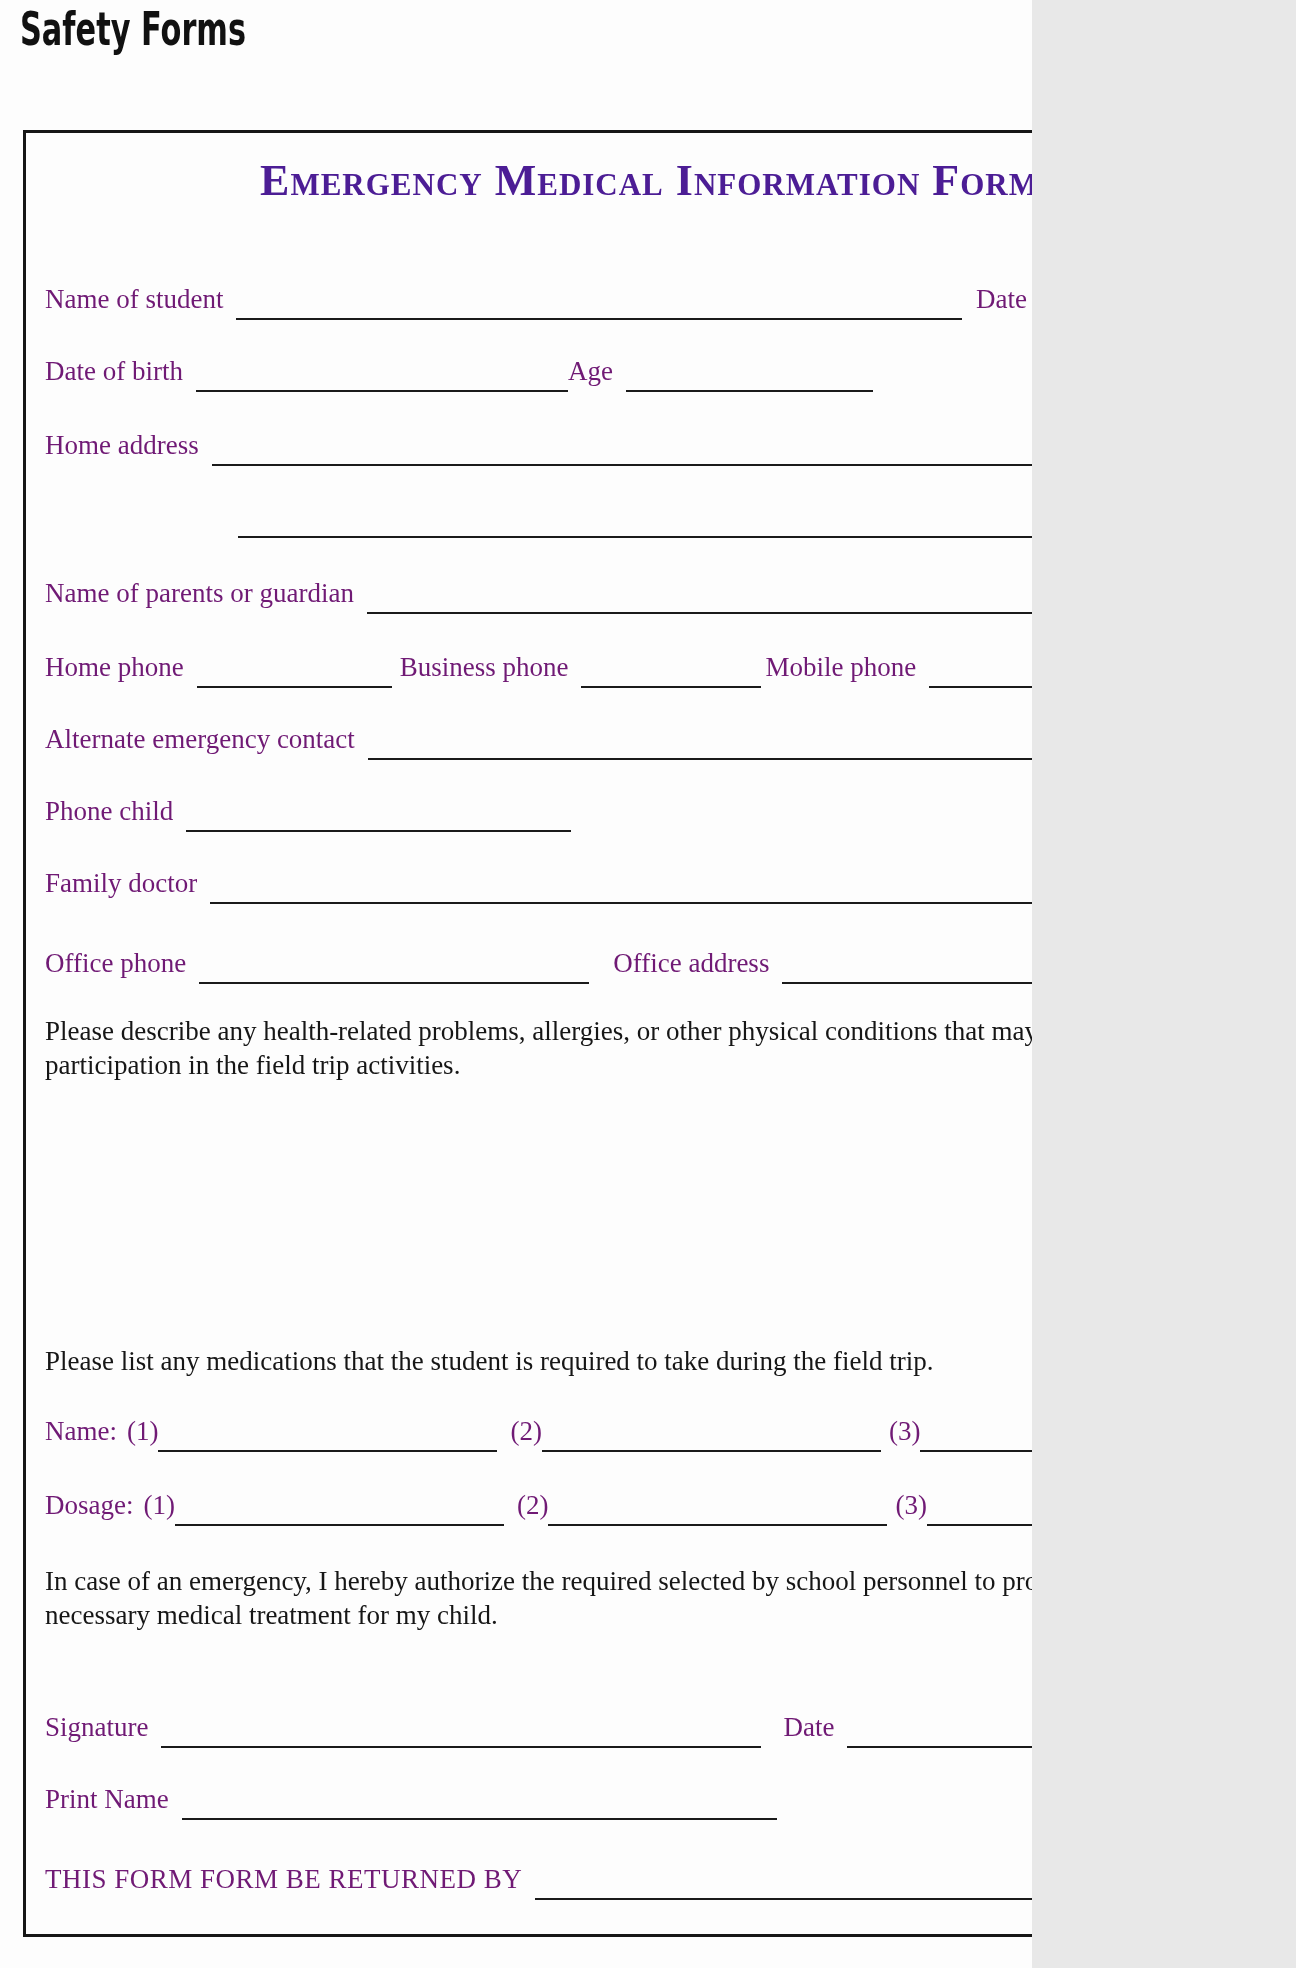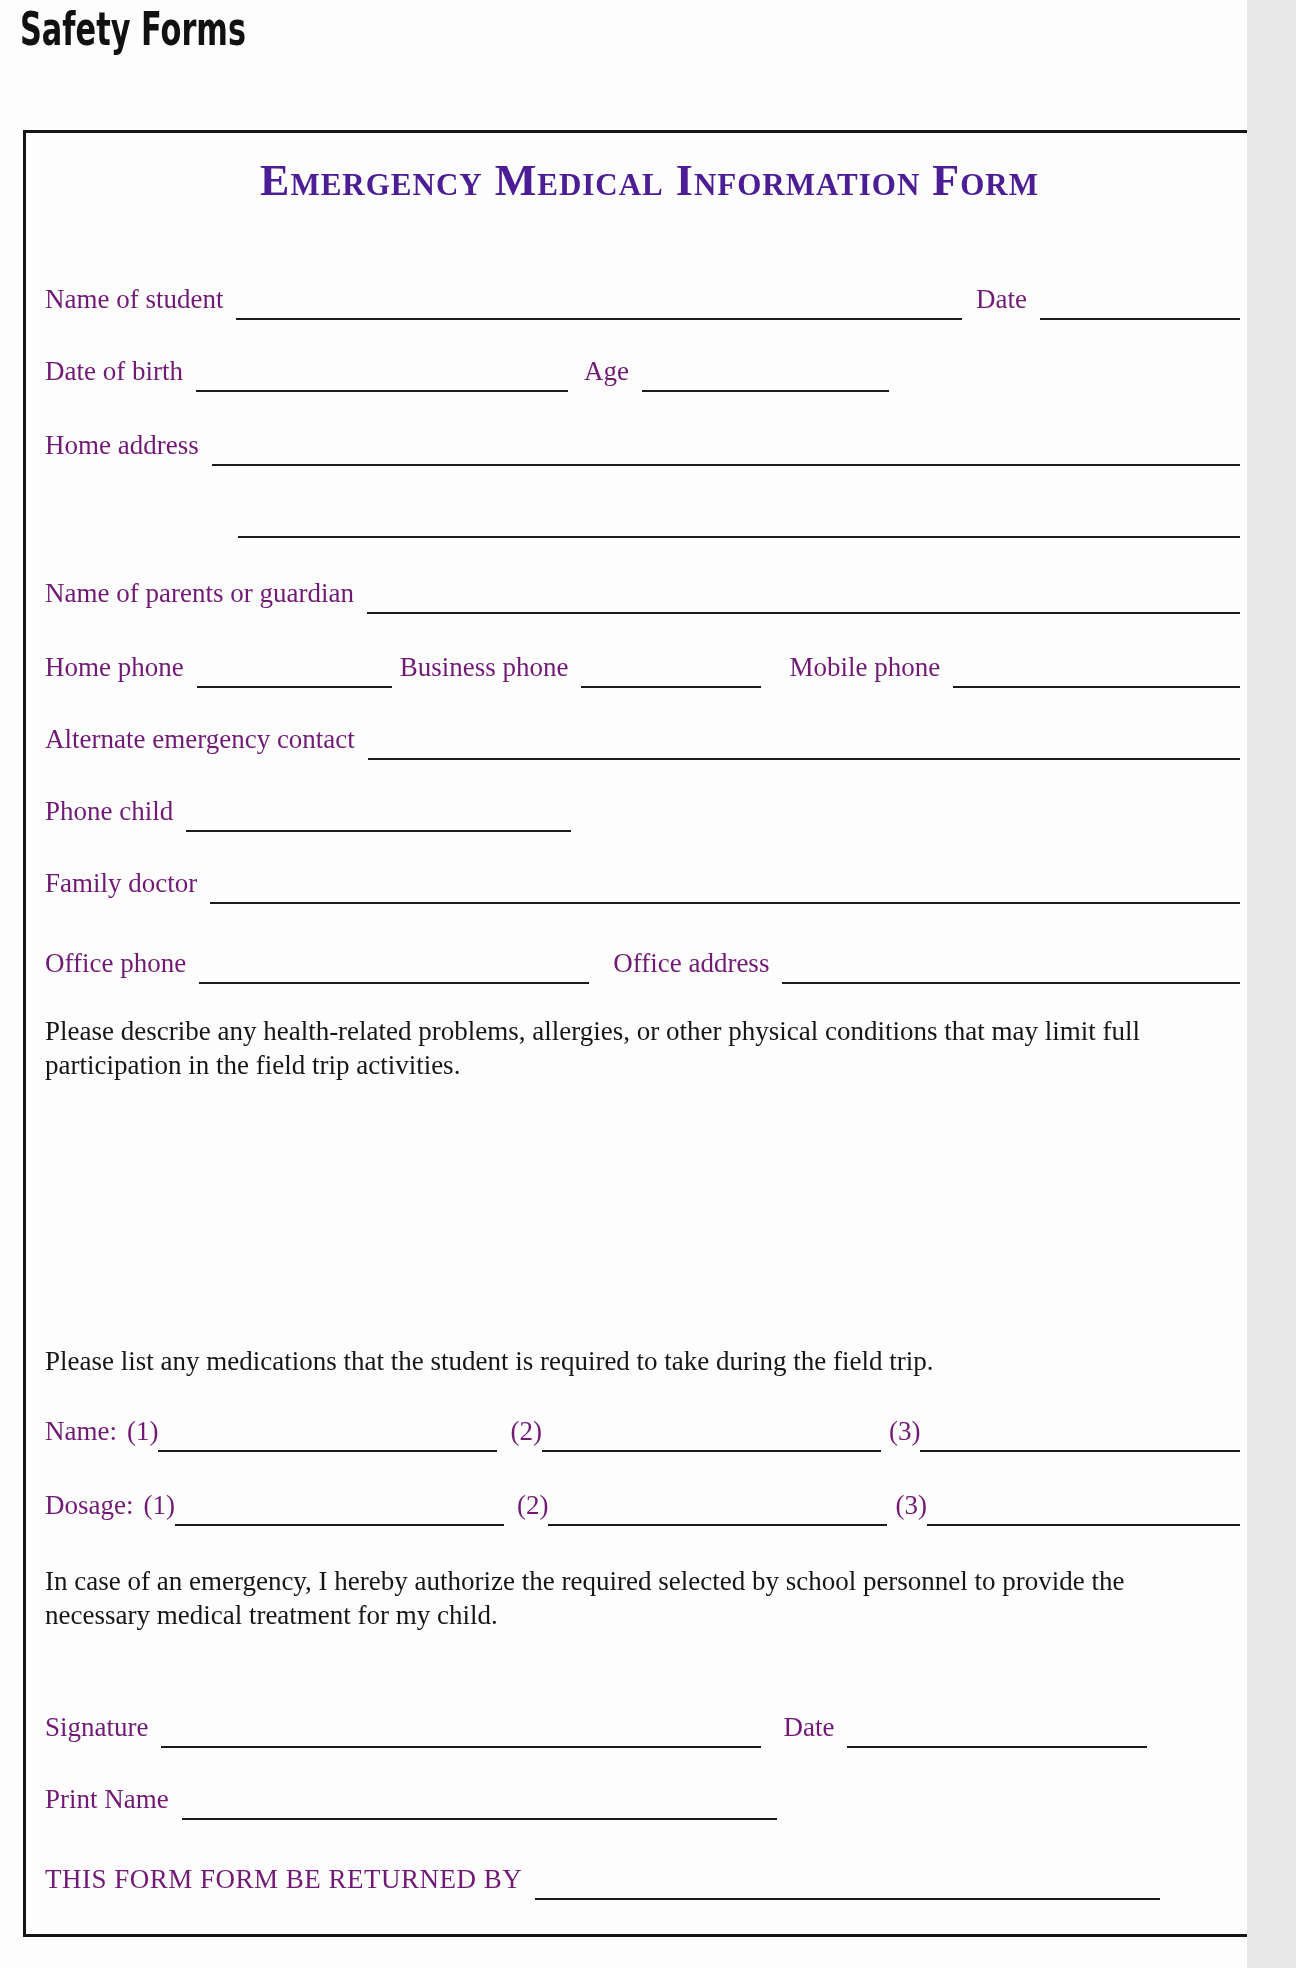--- a/index.html
+++ b/index.html
@@ -1,17 +1,17 @@
 <!DOCTYPE html>
 <html><head>
 <meta charset="utf-8">
 <style>
   html,body { margin:0; padding:0; background:#e8e8e8; }
   .page {
-    position:relative; width:1247px; height:1968px;
+    position:relative; width:1032px; height:1968px;
     background:#fdfdfd; overflow:hidden;
     font-family:"Liberation Serif", serif; color:#161616;
   }
   .page-heading {
     position:absolute; top:2px; left:20px;
     font-family:"DejaVu Sans", sans-serif; font-weight:bold;
     font-size:46px; transform:scaleX(0.66); transform-origin:left top;
     white-space:nowrap; color:#111;
   }
   .form-box {
@@ -58,21 +58,21 @@
     <div class="row" style="top:145px">
       <span class="lbl">Name of student</span>
       <span class="ln flex"></span>
       <span class="lbl" style="margin-left:14px">Date</span>
       <span class="ln" style="width:200px"></span>
     </div>
 
     <div class="row" style="top:217px">
       <span class="lbl">Date of birth</span>
       <span class="ln" style="width:372px"></span>
-      <span class="lbl" style="margin-left:16px">Age</span>
+      <span class="lbl" style="margin-left:0">Age</span>
       <span class="ln" style="width:247px"></span>
       <span class="filler"></span>
     </div>
 
     <div class="row" style="top:291px">
       <span class="lbl">Home address</span>
       <span class="ln flex"></span>
     </div>
 
     <div class="row" style="top:363px">
@@ -82,21 +82,21 @@
     <div class="row" style="top:439px">
       <span class="lbl">Name of parents or guardian</span>
       <span class="ln flex"></span>
     </div>
 
     <div class="row" style="top:513px">
       <span class="lbl">Home phone</span>
       <span class="ln" style="width:195px"></span>
       <span class="lbl" style="margin-left:8px">Business phone</span>
       <span class="ln" style="width:180px"></span>
-      <span class="lbl" style="margin-left:28px">Mobile phone</span>
+      <span class="lbl" style="margin-left:4px">Mobile phone</span>
       <span class="ln flex"></span>
     </div>
 
     <div class="row" style="top:585px">
       <span class="lbl">Alternate emergency contact</span>
       <span class="ln flex"></span>
     </div>
 
     <div class="row" style="top:657px">
       <span class="lbl">Phone child</span>

